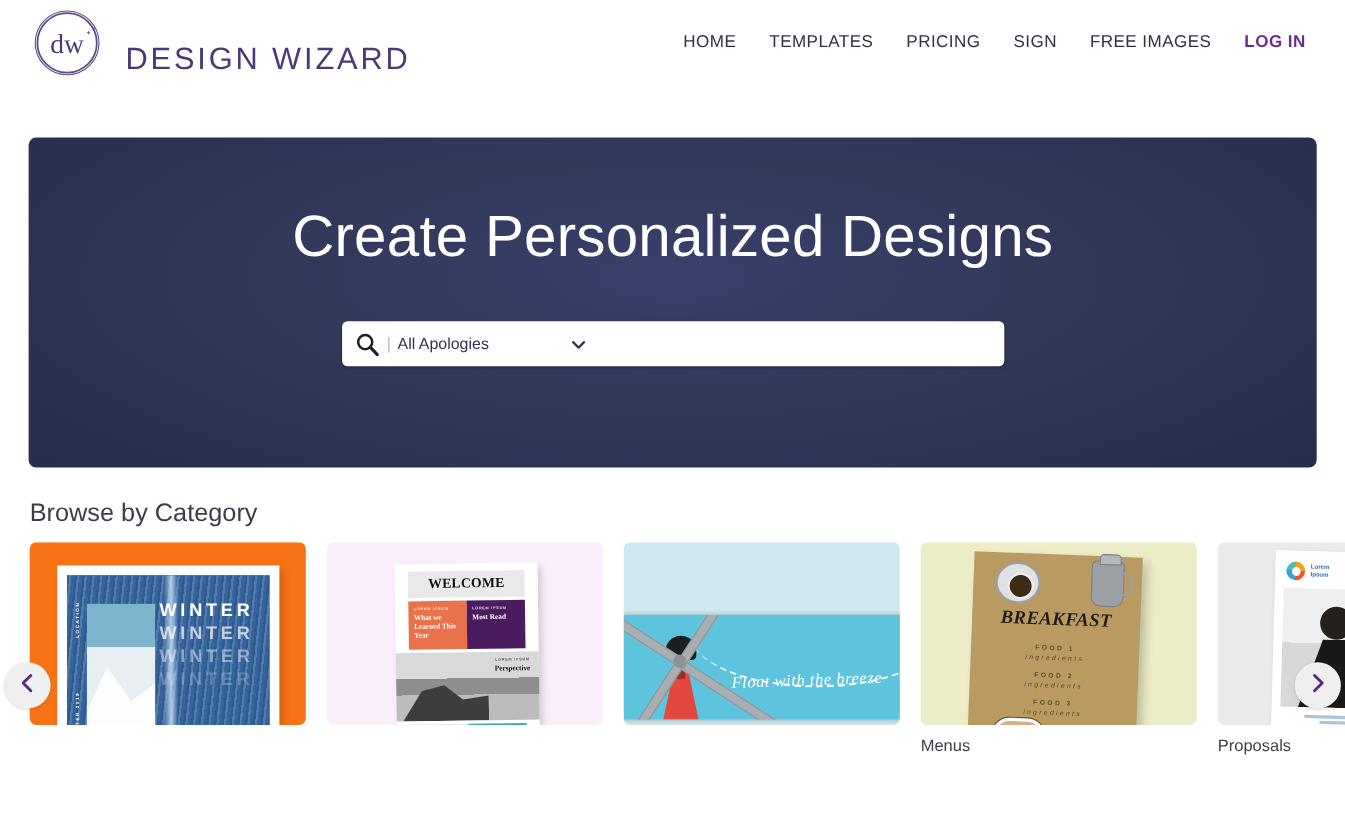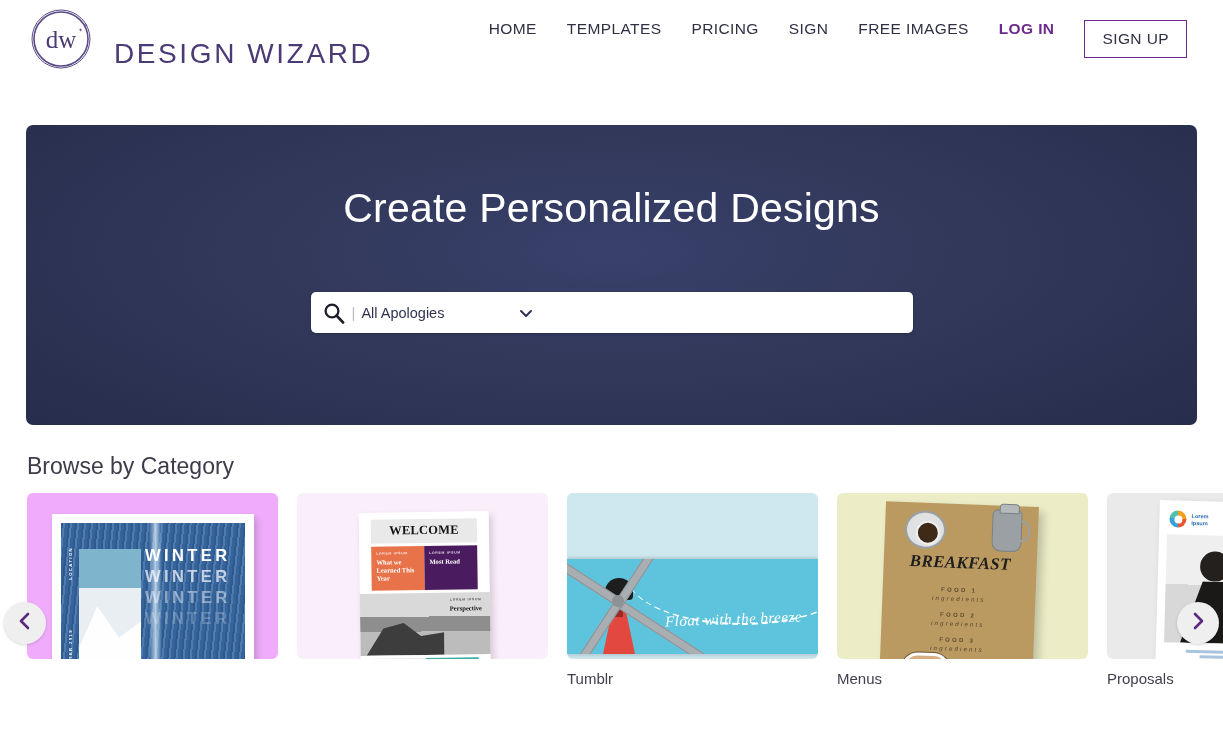--- a/index.html
+++ b/index.html
@@ -68,21 +68,21 @@
     border-radius: 7px;
     background:
       radial-gradient(ellipse 70% 90% at 50% 42%, #39406b 0%, #313859 45%, #262c4b 100%);
     overflow: hidden;
   }
   .hero-title {
     position: absolute;
     top: 60px; left: 0; right: 0;
     text-align: center;
     color: #ffffff;
-    font-size: 41px;
+    font-size: 53px;
     font-weight: 400;
     letter-spacing: 0.2px;
   }
 
   .search-wrap {
     position: absolute;
     top: 167px;
     left: 50%;
     transform: translateX(-50%);
     width: 602px;
@@ -174,21 +174,21 @@
     background: #efefef;
     display: flex; align-items: center; justify-content: center;
     box-shadow: 0 1px 3px rgba(0,0,0,0.16);
     cursor: pointer;
     z-index: 6;
   }
   .arrow.left { left: 4px; }
   .arrow.right { right: 4px; }
 
   
-  .thumb-ig { background: #f0abfc; }
+  .thumb-ig { background: #f97316; }
   .ig-frame {
     position: absolute;
     left: 25px; top: 21px;
     width: 202px; height: 185px;
     background: #ffffff;
     box-shadow: 3px 4px 7px rgba(0,0,0,0.17);
     padding: 9px;
   }
   .ig-photo {
     width: 100%; height: 100%;
@@ -565,21 +565,20 @@
     <div class="brand-name">DESIGN WIZARD</div>
   </div>
 
   <nav class="nav">
     <a class="nav-link">HOME</a>
     <a class="nav-link">TEMPLATES</a>
     <a class="nav-link">PRICING</a>
     <a class="nav-link">SIGN</a>
     <a class="nav-link">FREE IMAGES</a>
     <a class="nav-link accent">LOG IN</a>
-    <button class="signup-btn">SIGN UP</button>
   </nav>
 </div>
 
 <section class="hero">
   <h1 class="hero-title">Create Personalized Designs</h1>
 
   <div class="search-wrap">
     <span class="search-icon">
       <svg width="22" height="22" viewBox="0 0 22 22">
         <circle cx="9" cy="9" r="6.4" fill="none" stroke="#1d1d2b" stroke-width="2.3"></circle>
@@ -664,21 +663,20 @@
           <div class="tb-door"></div>
           <div class="tb-mill-cap"></div>
           <div class="tb-blade b1"></div>
           <div class="tb-blade b2"></div>
           <div class="tb-blade b3"></div>
           <div class="tb-blade b4"></div>
           <div class="tb-hub"></div>
           <div class="tb-script">Float with the breeze</div>
         </div>
       </div>
-      <div class="card-label">Tumblr</div>
     </div>
 
     <div class="card">
       <div class="card-thumb thumb-mn">
         <div class="mn-page">
           <div class="mn-cup"></div>
           <div class="mn-pot"></div>
           <div class="mn-title">BREAKFAST</div>
           <div class="mn-item i1">
             <div class="f">FOOD 1</div>

